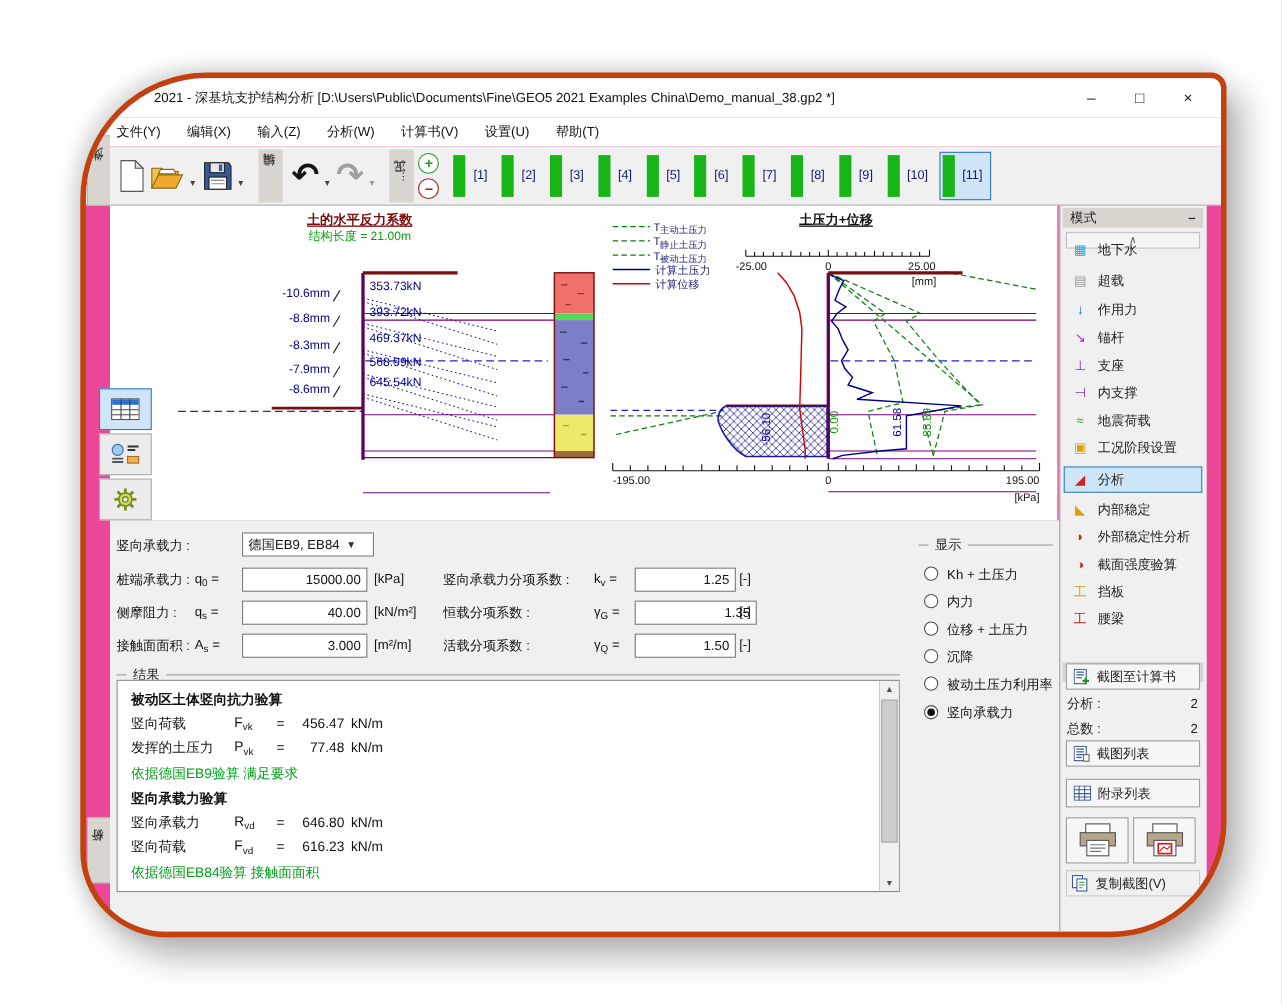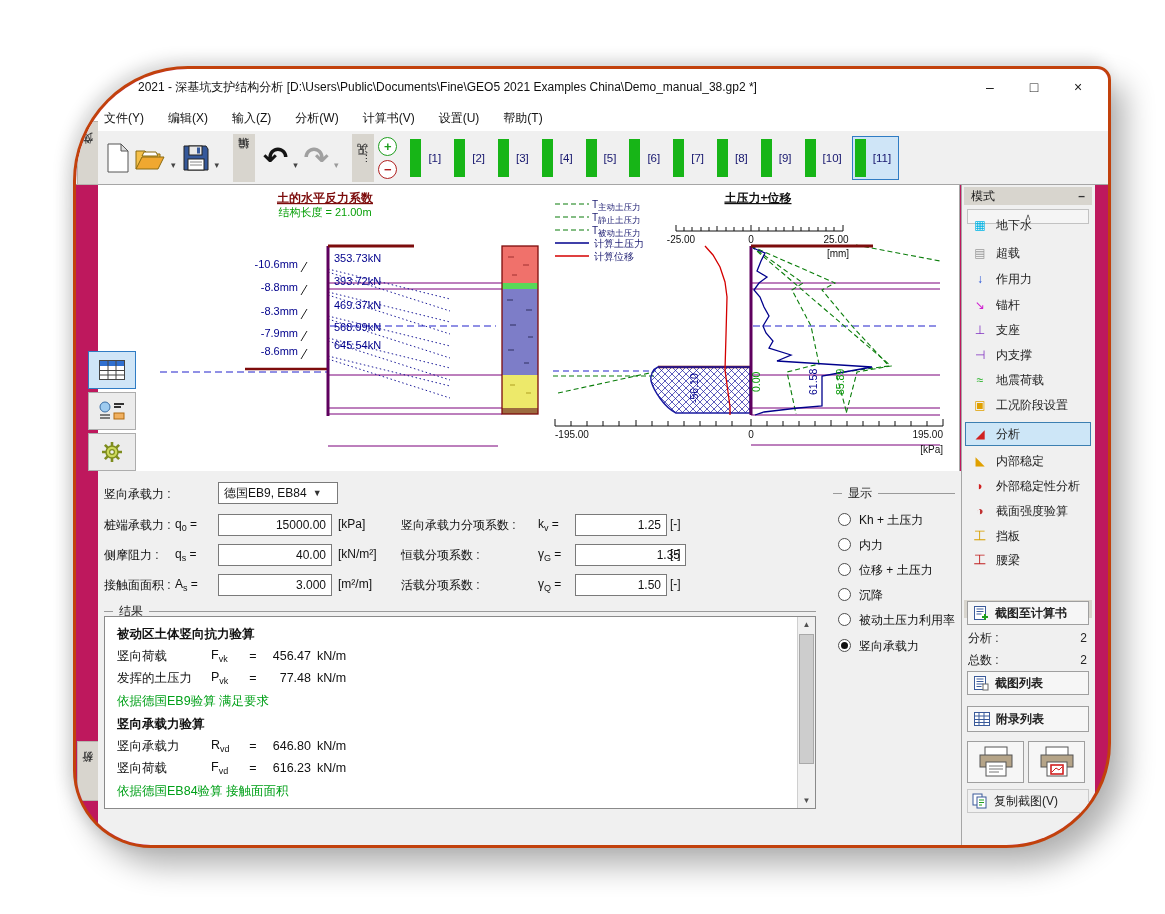--- a/index.html
+++ b/index.html
@@ -1,19 +1,19 @@
 <!DOCTYPE html>
 <html><head>
 <meta charset="utf-8">
 <style>
   html,body{margin:0;padding:0;background:#fff;width:1165px;height:914px;overflow:hidden;
     font-family:"Liberation Sans","DejaVu Sans",sans-serif;}
   .page{position:relative;width:1165px;height:914px;background:#fff;}
-  .window{position:absolute;left:73px;top:66px;width:1032px;height:776px;background:#be185d;
-    border:3px solid #c2410c;border-radius:115px 14px 105px 78px;overflow:hidden;
+  .window{position:absolute;left:73px;top:66px;width:1032px;height:776px;background:#ec4899;
+    border:5px solid #c2410c;border-radius:115px 14px 105px 78px;overflow:hidden;
     box-shadow:14px 18px 30px rgba(0,0,0,.30),-6px -6px 16px rgba(0,0,0,.14);}
   
   .titlebar{position:absolute;left:0;top:0;width:1032px;height:36px;background:#fff;}
   .title{position:absolute;left:62px;top:10px;font-size:12px;color:#111;white-space:nowrap;}
   .win-controls{position:absolute;right:8px;top:0;height:36px;display:flex;}
   .wbtn{width:44px;height:36px;display:flex;align-items:center;justify-content:center;font-size:14px;color:#222;cursor:default;}
   
   .menubar{position:absolute;left:0;top:36px;width:1032px;height:26px;background:#fff;display:flex;align-items:center;gap:24px;padding-left:28px;font-size:12px;color:#111;box-sizing:border-box;}
   
   .toolbar{position:absolute;left:0;top:62px;width:1032px;height:54px;background:#f0f0f0;border-bottom:1px solid #a6a6a6;display:flex;align-items:center;box-sizing:border-box;padding-left:30px;}
@@ -67,21 +67,21 @@
   .radio.sel::after{content:"";display:block;width:7px;height:7px;margin:2px;border-radius:50%;background:#111;}
   .radiorow{white-space:nowrap;}
   
   .rightpanel{position:absolute;left:885px;top:0;width:134px;height:660px;background:#f0f0f0;border-left:1px solid #a6a6a6;box-sizing:border-box;font-size:12px;color:#222;}
   .panel-h{position:absolute;left:2px;right:3px;height:18px;background:#d8d5ce;display:flex;align-items:center;justify-content:space-between;padding:0 7px;font-size:12px;}
   .panel-min{font-weight:bold;color:#333;}
   .scrollup{position:absolute;left:5px;right:6px;height:13px;background:#f5f5f5;border:1px solid #c2c2c2;display:flex;align-items:center;justify-content:center;font-size:9px;color:#555;}
   .mitem{position:absolute;left:3px;right:4px;height:24px;display:flex;align-items:center;gap:8px;padding-left:6px;border:1px solid transparent;box-sizing:border-box;}
   .mitem.selected{background:#cde6f7;border:1px solid #3c7fb1;}
   .micon{width:16px;text-align:center;font-size:12px;}
-  .pbtn{position:absolute;left:5px;right:6px;height:24px;background:#f6f6f6;border:1px solid #9f9f9f;display:flex;align-items:center;gap:6px;padding:0 6px;box-sizing:border-box;font-weight:bold;}
+  .pbtn{position:absolute;left:5px;right:6px;height:24px;background:#f6f6f6;border:1px solid #9f9f9f;display:flex;align-items:center;gap:6px;padding:0 6px;box-sizing:border-box;}
   .crow{position:absolute;left:6px;right:8px;height:20px;display:flex;align-items:center;justify-content:space-between;}
   .printbtn{position:absolute;width:57px;height:42px;background:#f6f6f6;border:1px solid #9f9f9f;display:flex;align-items:center;justify-content:center;box-sizing:border-box;}
   .flatbtn{position:absolute;left:5px;right:6px;height:24px;display:flex;align-items:center;gap:6px;padding:0 4px;background:#f0f0f0;border:1px solid #c9c9c9;box-sizing:border-box;}
   
   text{font-family:"Liberation Sans","DejaVu Sans",sans-serif;}
   .svg-title-l{fill:#7d0c0c;font-size:12px;font-weight:bold;text-decoration:underline;}
   .svg-title-r{fill:#111;font-size:12px;font-weight:bold;text-decoration:underline;}
   .svg-sub{fill:#0aa00a;font-size:11px;}
   .svg-navy{fill:#00008c;font-size:11px;}
   .svg-axis{fill:#111;font-size:10px;}

